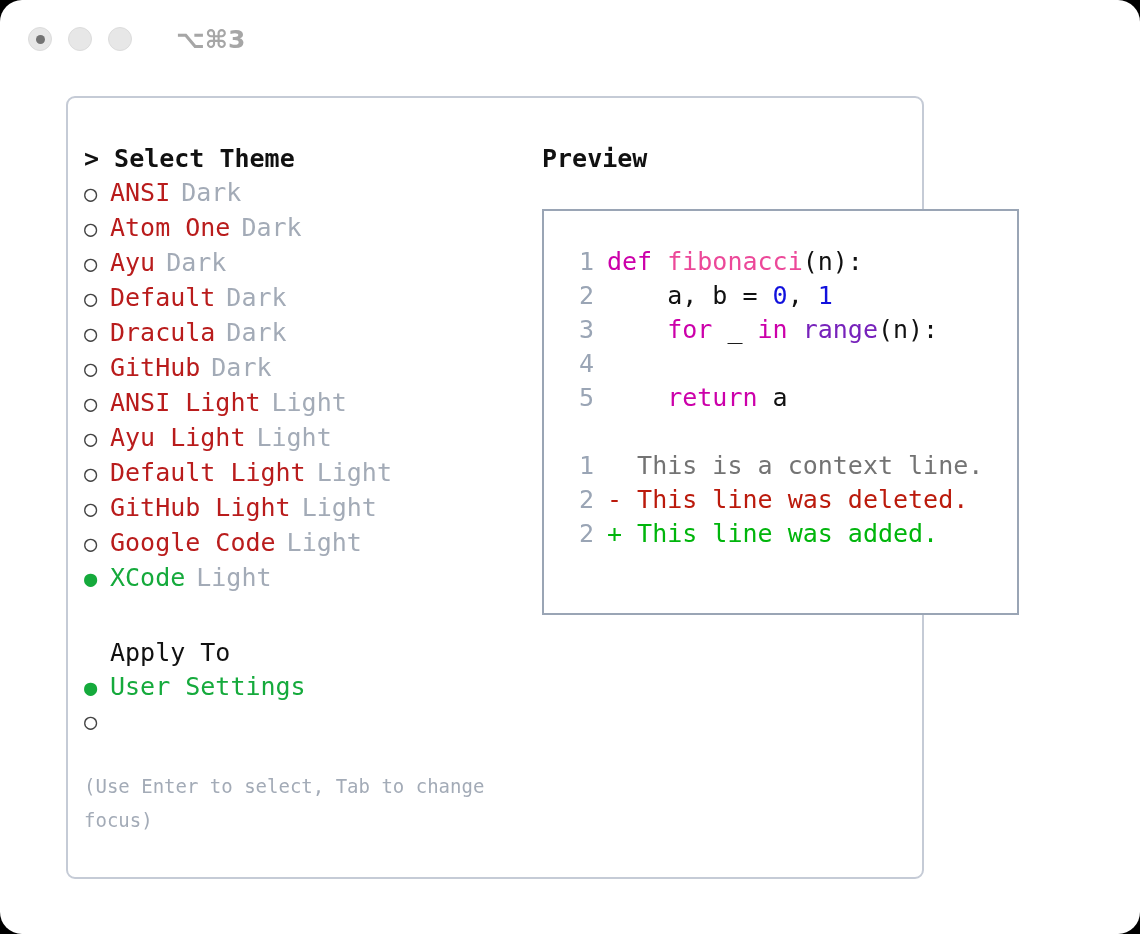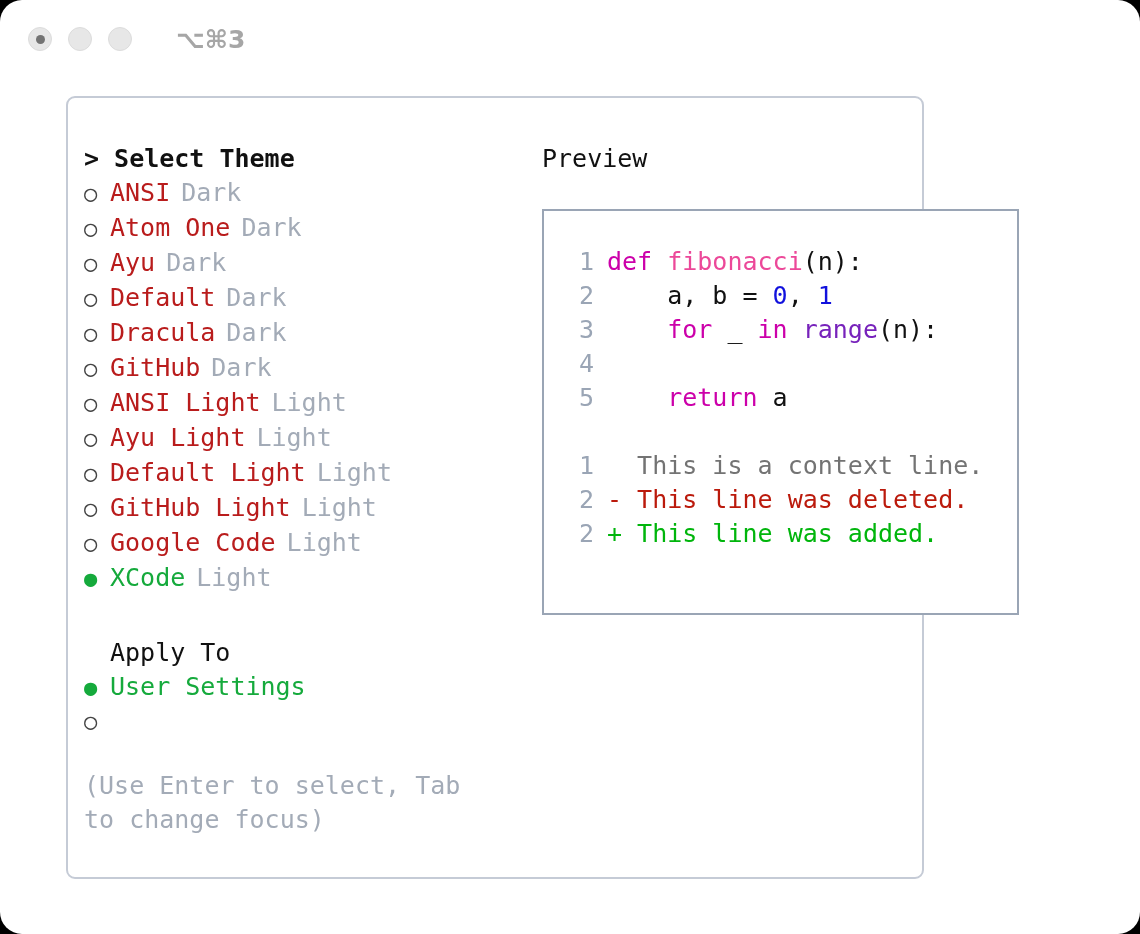--- a/index.html
+++ b/index.html
@@ -111,28 +111,28 @@
     font-size: 25px;
     color: #111111;
     line-height: 34px;
     padding-left: 26px;
     white-space: pre;
   }
   .spacer-lg { height: 40px; }
   .spacer-md { height: 30px; }
   .hint {
     color: #a3abb7;
-    font-size: 25px;
+    font-size: 19px;
     line-height: 34px;
     width: 420px;
   }
   
   .preview-title {
     font-size: 25px;
-    font-weight: normal;
+    font-weight: bold;
     color: #111111;
     line-height: 34px;
     white-space: pre;
   }
   .preview-box {
     margin-top: 33px;
     width: 477px;
     height: 406px;
     border: 2px solid #9aa5b5;
     box-sizing: border-box;

